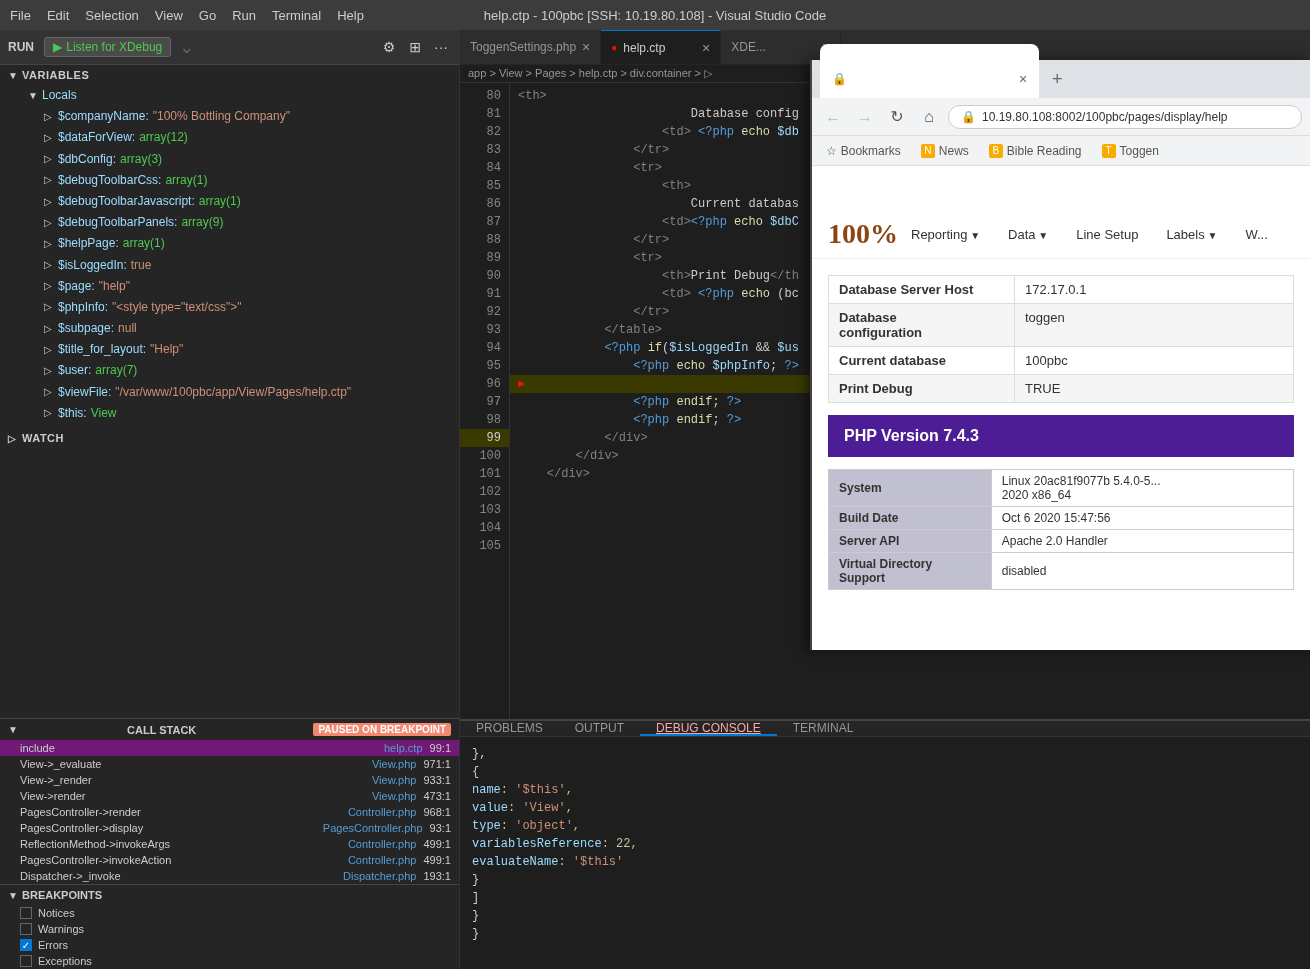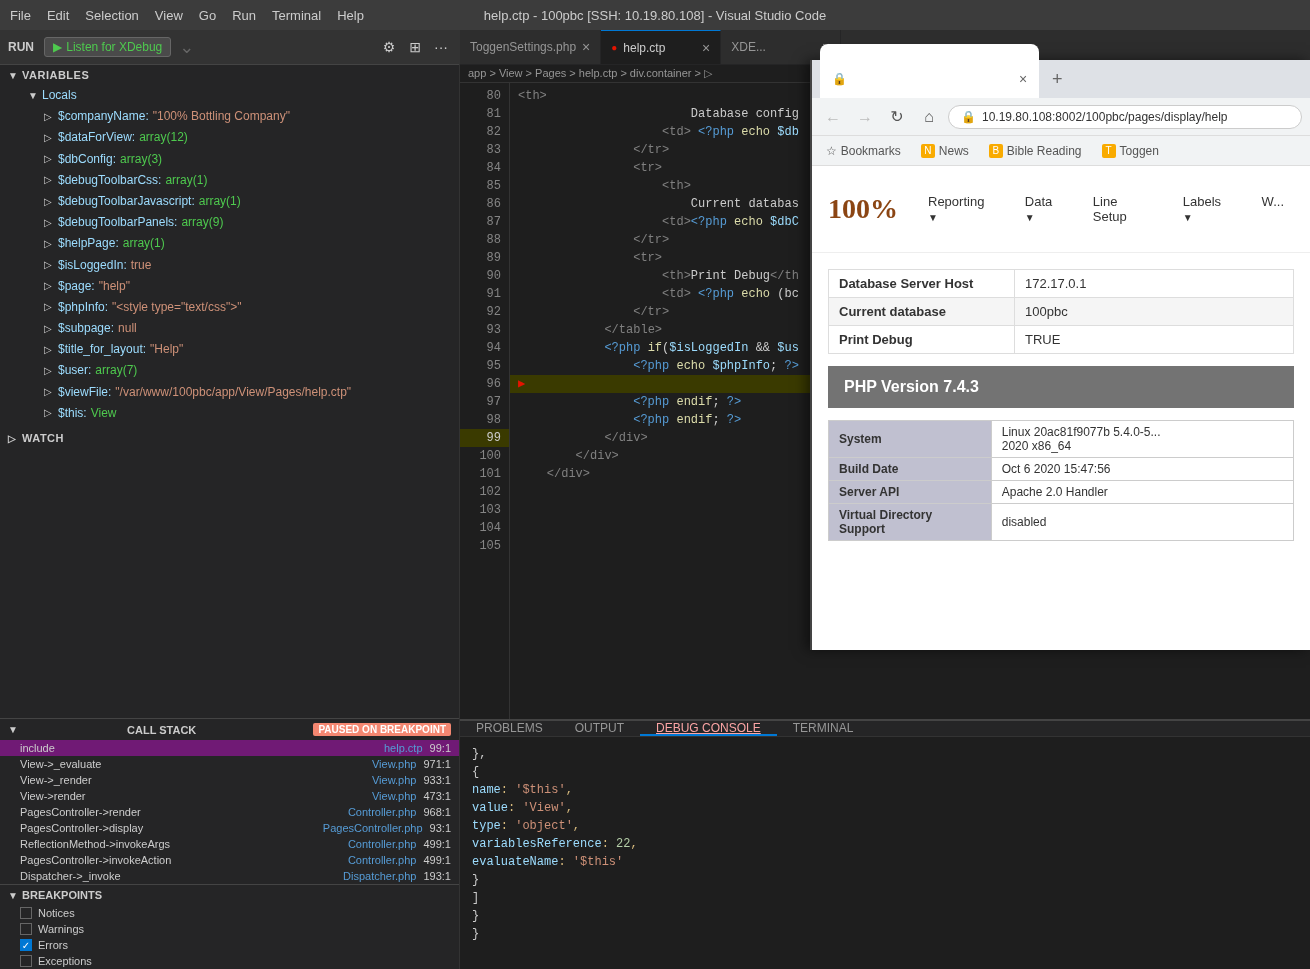--- a/index.html
+++ b/index.html
@@ -100,31 +100,31 @@
     .new-tab-btn { width: 24px; height: 24px; border-radius: 50%; border: none; background: transparent; cursor: pointer; font-size: 18px; color: #666; display: flex; align-items: center; justify-content: center; }
     .browser-navbar { background: #f1f3f4; height: 38px; display: flex; align-items: center; padding: 0 8px; gap: 6px; border-bottom: 1px solid #ddd; }
     .nav-btn { background: none; border: none; cursor: pointer; color: #555; font-size: 16px; width: 26px; height: 26px; display: flex; align-items: center; justify-content: center; border-radius: 50%; }
     .nav-btn:disabled { color: #bbb; cursor: default; }
     .address-bar { flex: 1; background: white; border: 1px solid #ccc; border-radius: 20px; padding: 4px 12px; font-size: 12px; color: #333; display: flex; align-items: center; }
     .bookmarks-bar { background: #f1f3f4; height: 30px; display: flex; align-items: center; padding: 0 8px; gap: 8px; border-bottom: 1px solid #ddd; font-size: 12px; }
     .bookmark { display: flex; align-items: center; gap: 4px; cursor: pointer; color: #555; padding: 2px 6px; border-radius: 4px; }
     .bookmark-icon { width: 14px; height: 14px; border-radius: 2px; display: flex; align-items: center; justify-content: center; font-size: 10px; }
     .bk-yellow { background: #f9ab00; color: white; }
     .browser-content { flex: 1; overflow-y: auto; background: white; }
-    .app-header { background: white; padding: 24px 16px; border-bottom: 1px solid #eee; display: flex; align-items: center; gap: 20px; }
+    .app-header { background: white; padding: 8px 16px; border-bottom: 1px solid #eee; display: flex; align-items: center; gap: 3px; margin-top: 44px; }
     .app-logo { font-family: serif; font-size: 28px; color: #8b4513; font-weight: bold; }
     .app-nav { display: flex; gap: 8px; }
     .app-nav-item { padding: 4px 10px; font-size: 13px; color: #333; cursor: pointer; border-radius: 4px; }
     .app-nav-item.dropdown::after { content: ' ▼'; font-size: 10px; }
     .app-content { padding: 16px; }
     .db-table { width: 100%; border-collapse: collapse; font-size: 13px; }
     .db-table td { padding: 6px 10px; border: 1px solid #ddd; color: #333; vertical-align: top; }
     .db-table tr:nth-child(even) td { background: #f5f5f5; }
     .db-label-col { font-weight: bold; color: #333; width: 40%; }
-    .php-info-header { background: #737373; padding: 12px 16px; color: white; font-size: 16px; font-weight: bold; margin: 12px 0; }
+    .php-info-header { background: #4c1d95; padding: 12px 16px; color: white; font-size: 16px; font-weight: bold; margin: 12px 0; }
     .system-table { width: 100%; border-collapse: collapse; font-size: 12px; }
     .system-table td { padding: 4px 10px; border: 1px solid #ccc; }
     .system-table td:first-child { background: #c0c0d0; color: #333; font-weight: bold; width: 35%; }
     .system-table td:last-child { background: white; color: #333; }
 
     
     ::-webkit-scrollbar { width: 8px; height: 8px; }
     ::-webkit-scrollbar-track { background: #1e1e1e; }
     ::-webkit-scrollbar-thumb { background: #424242; border-radius: 4px; }
   </style>
@@ -484,20 +484,24 @@
       </div>
 
       <div class="app-content">
         <table class="db-table">
           <tbody>
               <tr>
             <td class="db-label-col">Database Server Host</td>
             <td>172.17.0.1</td>
           </tr>
           <tr>
+            <td class="db-label-col">Database<br>configuration</td>
+            <td>toggen</td>
+          </tr>
+          <tr>
             <td class="db-label-col">Current database</td>
             <td>100pbc</td>
           </tr>
           <tr>
             <td class="db-label-col">Print Debug</td>
             <td>TRUE</td>
           </tr>
         </tbody>
           </table>
 

